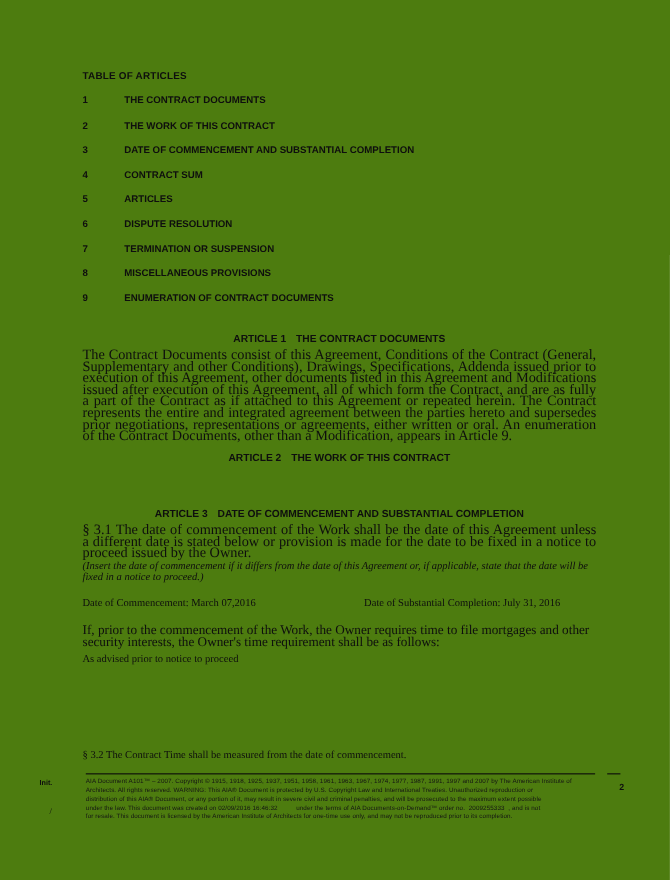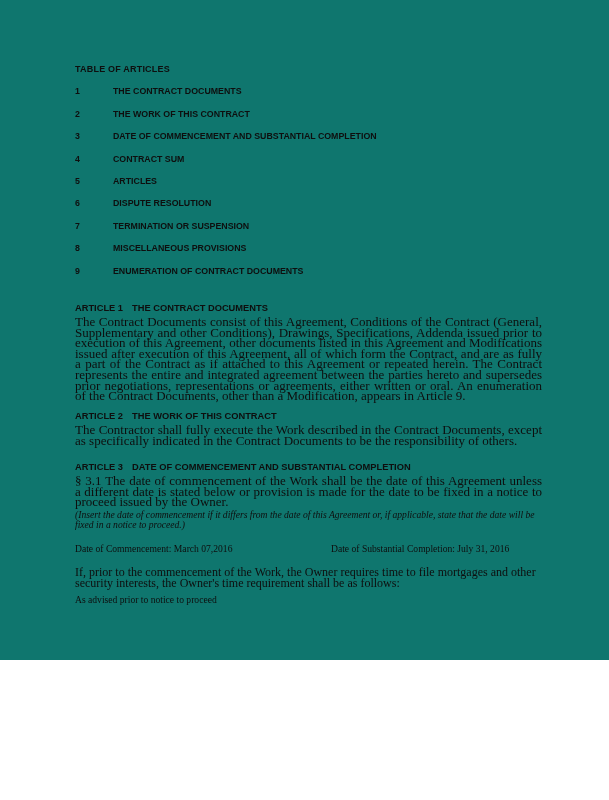--- a/index.html
+++ b/index.html
@@ -1,27 +1,27 @@
 <!DOCTYPE html>
 <html><head>
 <meta charset="utf-8">
 <style>
   html,body{margin:0;padding:0;background:#ffffff;}
   .page{
-    position:relative;width:609px;height:660px;background:#0f766e;
+    position:relative;width:609px;height:800px;background:#4d7c0f;
     font-family:"Liberation Serif",serif;color:#0e0e0e;overflow:hidden;
   }
   
   .toc{position:absolute;left:75px;top:64px;width:466px;}
   .toc-heading{font-family:"Liberation Sans",sans-serif;font-weight:bold;font-size:9px;letter-spacing:.2px;}
   .toc-item{display:flex;margin-top:12.4px;font-family:"Liberation Sans",sans-serif;font-weight:bold;font-size:8.8px;line-height:10px;}
   .toc-num{width:38px;flex:0 0 38px;}
   
   .article{position:absolute;left:75px;width:467px;}
-  .article-heading{display:flex;font-family:"Liberation Sans",sans-serif;font-weight:bold;font-size:9.3px;line-height:11px;}
+  .article-heading{display:flex;font-family:"Liberation Sans",sans-serif;font-weight:bold;font-size:9.3px;line-height:11px;justify-content:center;}
   .article-heading .art-label{margin-right:9px;white-space:nowrap;}
   .body-text{font-size:13px;line-height:10.6px;text-align:justify;margin-top:3px;}
   .italic-note{font-size:9.6px;line-height:10.6px;font-style:italic;margin-top:2px;}
   .dates-row{display:flex;margin-top:12px;font-size:9.6px;line-height:11px;}
   .date-left{flex:0 0 256px;}
   .para{font-size:12px;line-height:10.6px;margin-top:13px;}
   .answer-line{font-size:9.6px;line-height:11px;margin-top:6px;}
   .s32{position:absolute;left:75px;top:681px;width:467px;font-size:9.6px;line-height:11px;}
   
   .footer-rule{position:absolute;left:78px;top:703px;width:463px;border-top:1.6px solid #090909;}
@@ -87,21 +87,20 @@
       <span>THE CONTRACT DOCUMENTS</span>
     </div>
     <div class="body-text">The Contract Documents consist of this Agreement, Conditions of the Contract (General, Supplementary and other Conditions), Drawings, Specifications, Addenda issued prior to execution of this Agreement, other documents listed in this Agreement and Modifications issued after execution of this Agreement, all of which form the Contract, and are as fully a part of the Contract as if attached to this Agreement or repeated herein. The Contract represents the entire and integrated agreement between the parties hereto and supersedes prior negotiations, representations or agreements, either written or oral. An enumeration of the Contract Documents, other than a Modification, appears in Article 9.</div>
   </div>
 
   <div class="article" style="top:411px;">
     <div class="article-heading">
       <span class="art-label">ARTICLE 2</span>
       <span>THE WORK OF THIS CONTRACT</span>
     </div>
-    <div class="body-text">The Contractor shall fully execute the Work described in the Contract Documents, except as specifically indicated in the Contract Documents to be the responsibility of others.</div>
   </div>
 
   <div class="article" style="top:438px;margin-top:24px;">
     <div class="article-heading">
       <span class="art-label">ARTICLE 3</span>
       <span>DATE OF COMMENCEMENT AND SUBSTANTIAL COMPLETION</span>
     </div>
     <div class="body-text">§ 3.1 The date of commencement of the Work shall be the date of this Agreement unless a different date is stated below or provision is made for the date to be fixed in a notice to proceed issued by the Owner.</div>
     <div class="italic-note">(Insert the date of commencement if it differs from the date of this Agreement or, if applicable, state that the date will be fixed in a notice to proceed.)</div>
     <div class="dates-row">

